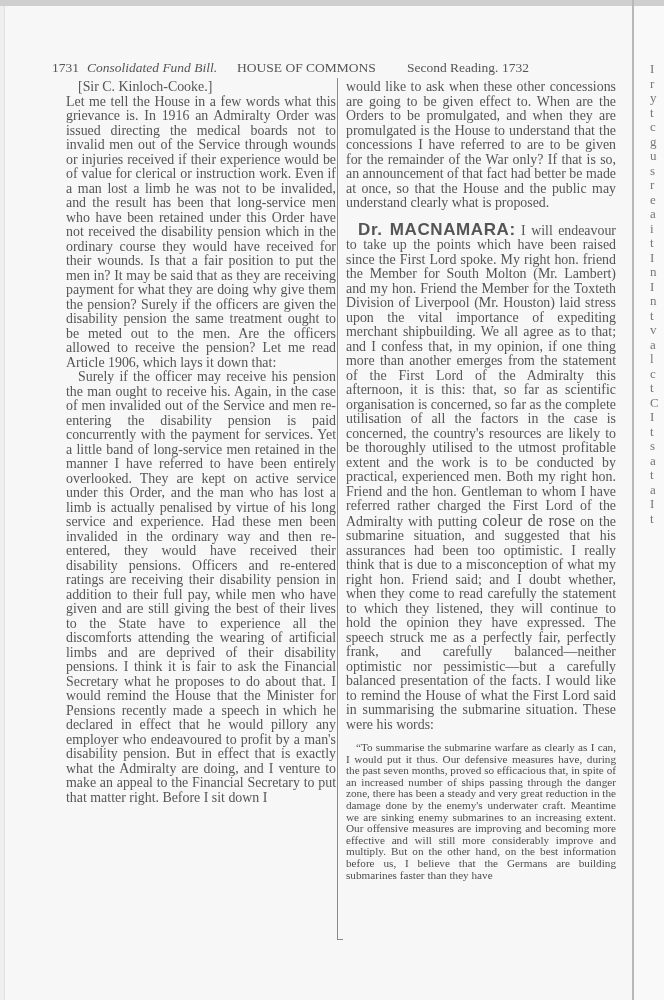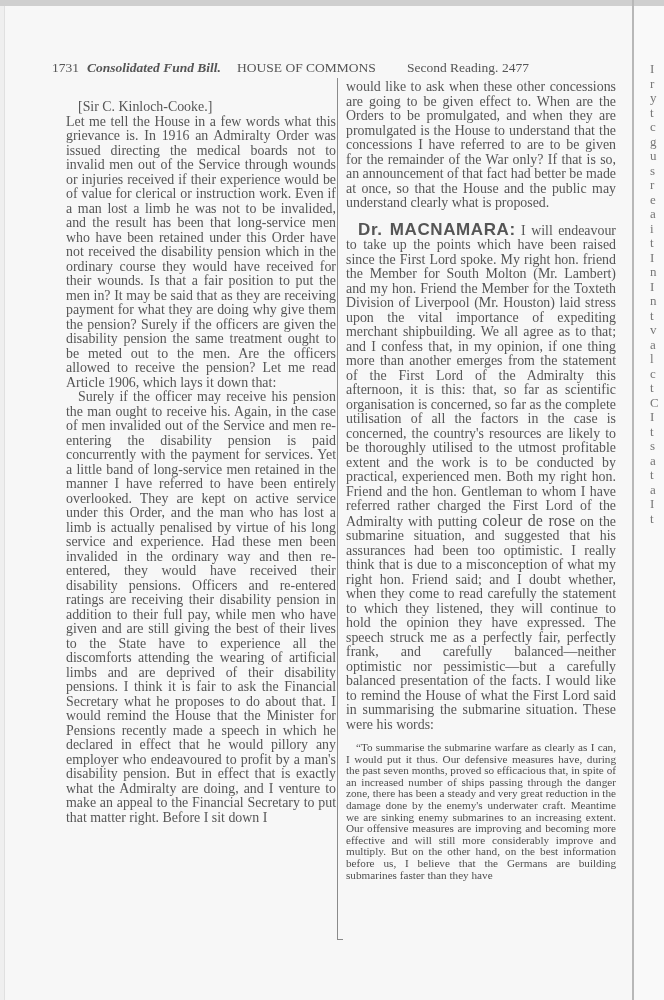--- a/index.html
+++ b/index.html
@@ -21,34 +21,34 @@
   .next-page .glyph {
     position: absolute; left: 16px; font-size: 13px; line-height: 13px; color: #777;
   }
 
   .running-head {
     position: absolute; top: 60px; left: 52px; width: 478px; height: 18px;
     font-size: 13.5px; color: #555; white-space: nowrap;
   }
   .running-head span { position: absolute; top: 0; }
   .rh-col-left { left: 0; }
-  .rh-title { left: 35px; font-style: italic; font-weight: bold; }
+  .rh-title { left: 35px; font-style: italic; font-weight: normal; }
   .rh-house { left: 185px; }
   .rh-reading { left: 355px; }
   .rh-col-right { left: 450px; }
 
   .col {
     position: absolute; top: 80px; width: 270px;
     font-size: 13.9px; line-height: 14.5px; text-align: justify;
   }
   .col-left { left: 66px; }
   .col-right { left: 346px; }
   .col p { margin: 0; text-indent: 0; }
   .col p.indent { text-indent: 12px; }
-  .col .speaker-tag { display: block; padding-left: 12px; margin-top: 20px; }
+  .col .speaker-tag { display: block; padding-left: 12px; }
   .col .quote {
     font-size: 11.2px; line-height: 11.6px; margin: 6px 0 6px 0; color: #4d4d4d;
   }
   .col .quote.indent-first { text-indent: 10px; }
   .speaker-name {
     font-family: "Liberation Sans", "DejaVu Sans", sans-serif;
     font-weight: bold; font-size: 17px; letter-spacing: 0.6px;
   }
   .it { font-size: 16px; }
 
@@ -65,21 +65,21 @@
 <div class="scan-top"></div>
 
 <div class="page">
 </div>
 
 <div class="running-head">
   <span class="rh-col-left">1731</span>
   <span class="rh-title">Consolidated Fund Bill.</span>
   <span class="rh-house">HOUSE OF COMMONS</span>
   <span class="rh-reading">Second Reading.</span>
-  <span class="rh-col-right">2477</span>
+  <span class="rh-col-right">1732</span>
 </div>
 
 <div class="col col-left">
   <span class="speaker-tag">[Sir C. Kinloch-Cooke.]</span>
   <p>Let me tell the House in a few words what this grievance is. In 1916 an Admiralty Order was issued directing the medical boards not to invalid men out of the Service through wounds or injuries received if their experience would be of value for clerical or instruction work. Even if a man lost a limb he was not to be invalided, and the result has been that long-service men who have been retained under this Order have not received the disability pension which in the ordinary course they would have received for their wounds. Is that a fair position to put the men in? It may be said that as they are receiving payment for what they are doing why give them the pension? Surely if the officers are given the disability pension the same treatment ought to be meted out to the men. Are the officers allowed to receive the pension? Let me read Article 1906, which lays it down that:</p>
   <p class="indent">Surely if the officer may receive his pension the man ought to receive his. Again, in the case of men invalided out of the Service and men re-entering the disability pension is paid concurrently with the payment for services. Yet a little band of long-service men retained in the manner I have referred to have been entirely overlooked. They are kept on active service under this Order, and the man who has lost a limb is actually penalised by virtue of his long service and experience. Had these men been invalided in the ordinary way and then re-entered, they would have received their disability pensions. Officers and re-entered ratings are receiving their disability pension in addition to their full pay, while men who have given and are still giving the best of their lives to the State have to experience all the discomforts attending the wearing of artificial limbs and are deprived of their disability pensions. I think it is fair to ask the Financial Secretary what he proposes to do about that. I would remind the House that the Minister for Pensions recently made a speech in which he declared in effect that he would pillory any employer who endeavoured to profit by a man's disability pension. But in effect that is exactly what the Admiralty are doing, and I venture to make an appeal to the Financial Secretary to put that matter right. Before I sit down I</p>
 </div>
 
 <div class="col-rule"></div>
 <div class="col-rule-foot"></div>

